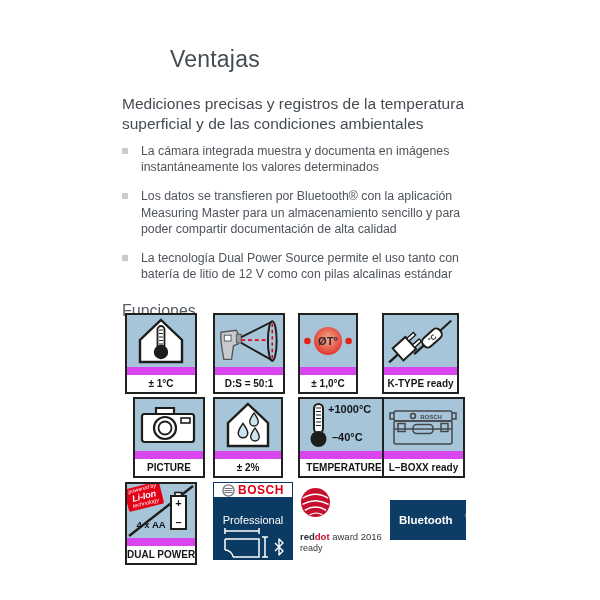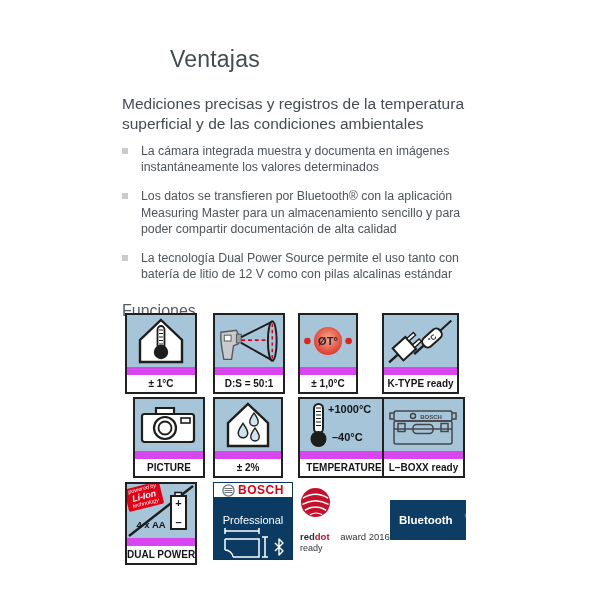--- a/index.html
+++ b/index.html
@@ -66,21 +66,21 @@
   }
   .bp-top{height:19px;background:#ffffff;display:flex;align-items:center;justify-content:center;gap:3px;}
   .bp-brand{color:#e20015;font-weight:bold;font-size:12px;letter-spacing:.5px;}
   .bp-name{color:#ffffff;font-size:11px;text-align:center;padding-top:17px;}
   .bp-icon{flex:1;display:flex;align-items:center;justify-content:center;}
   
   .reddot{position:absolute;left:300px;top:487px;width:100px;}
   .reddot-text{margin-top:9px;font-size:9.5px;color:#33373b;line-height:1.25;white-space:nowrap;}
   .rd-red{font-weight:bold;color:#2e3236;}
   .rd-dot{font-weight:bold;color:#c60f2d;}
-  .rd-rest{color:#33373b;margin-left:8px;}
+  .rd-rest{color:#33373b;}
   .rd-winner{font-size:9px;color:#33373b;}
   
   .bt-badge{
     position:absolute;left:383px;top:500px;width:76px;height:40px;
     background:#0d3c64;display:flex;align-items:center;justify-content:center;gap:12px;margin-left:7px;
   }
   .bt-label{color:#ffffff;font-weight:bold;font-size:11.5px;}
   .bt-mark{color:#ffffff;font-size:6px;vertical-align:top;position:relative;top:-4px;}
 </style>
 </head>

